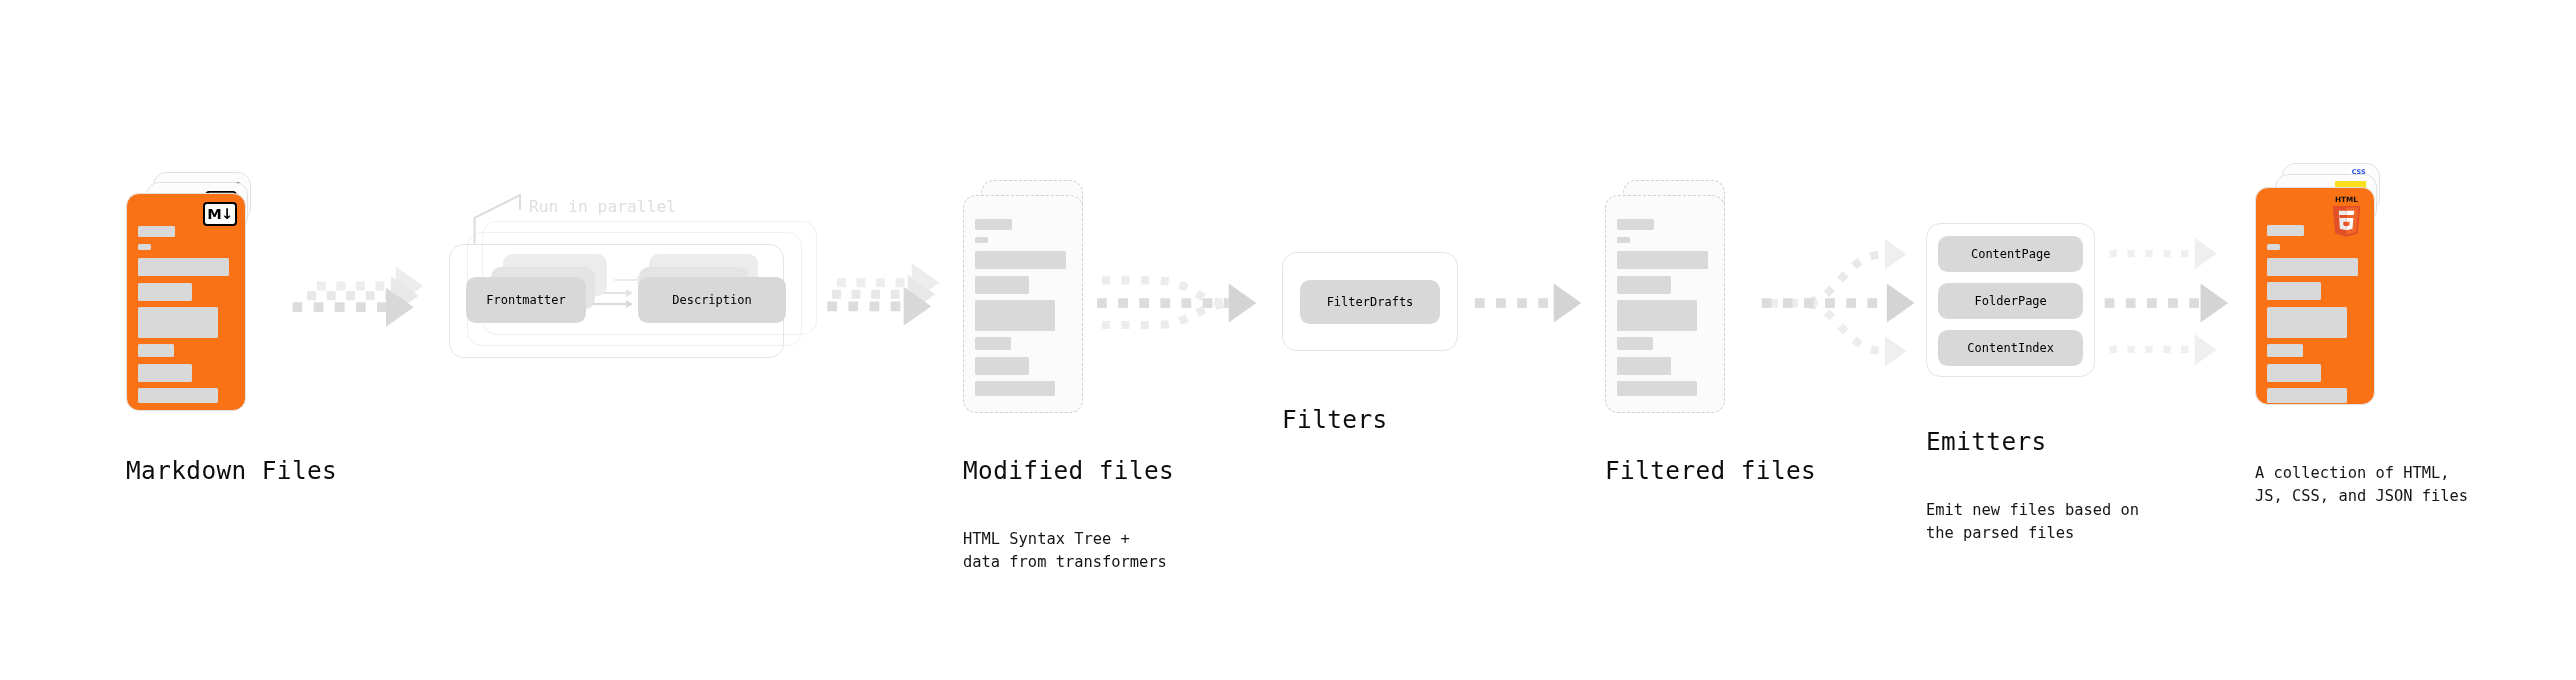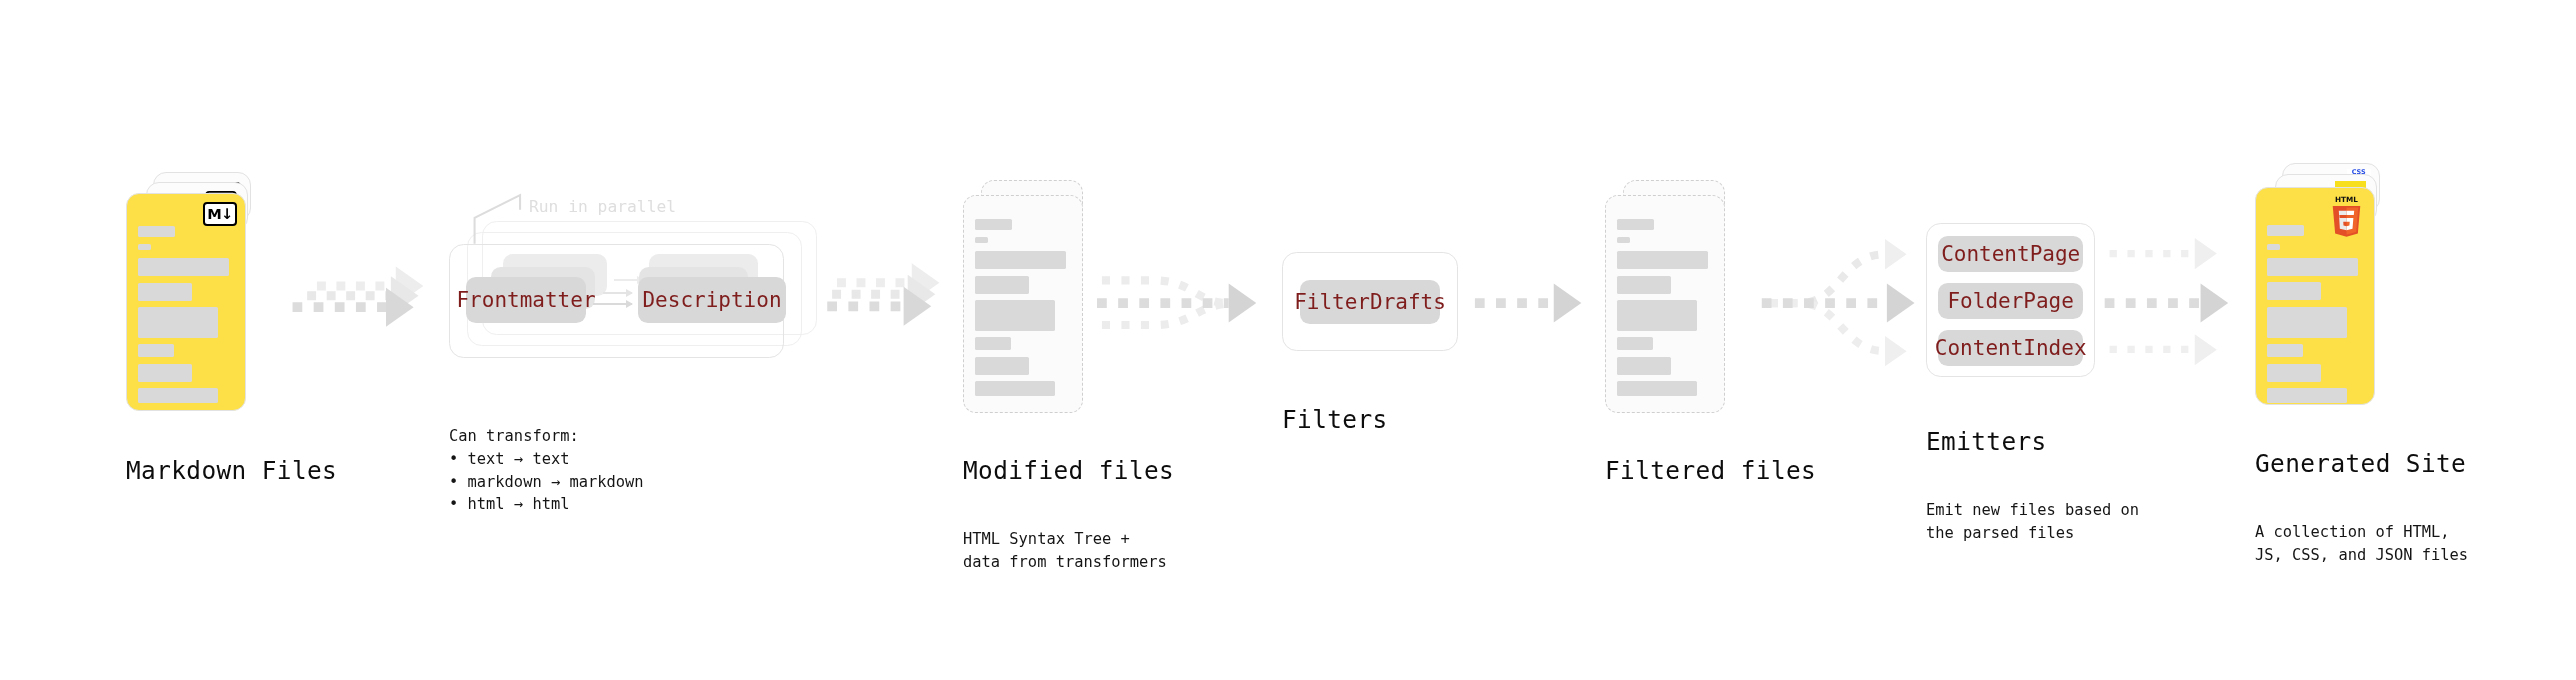--- a/index.html
+++ b/index.html
@@ -46,21 +46,21 @@
     line-height: 1.48;
     color: #151515;
     white-space: pre-line;
     margin-top: 13px;
   }
 
   
   .doccard {
     position: absolute;
     border-radius: 13px;
-    background: #fde047;
+    background: #f97316;
     border: 1.6px solid #e2e2e2;
   }
   .doccard.dashed {
     background: #fbfbfb;
     border: 1.6px dashed #cfcfcf;
   }
   .doccard.ghost1 { background: #fcfcfc; }
   .doccard.ghost2 { background: #fcfcfc; }
 
   .skel {
@@ -127,22 +127,22 @@
   }
   .groupbox.ghost { border-color: #efefef; }
 
   .pill {
     position: absolute;
     border-radius: 9.8px;
     background: #d8d8d8;
     display: flex;
     align-items: center;
     justify-content: center;
-    font-size: 21px;
-    color: #7f1d1d;
+    font-size: 12px;
+    color: #000000;
     white-space: nowrap;
   }
   .pill.ghost-a { background: #e4e4e4; }
   .pill.ghost-b { background: #ececec; }
 
   .runparallel {
     position: absolute;
     font-size: 16.3px;
     color: #dedede;
     white-space: nowrap;
@@ -228,24 +228,20 @@
 
     <div class="pill" style="left:17px; top:277px; width:120px; height:46px;">
       <span>Frontmatter</span>
     </div>
     <div class="mini-arrow" style="left:144px; top:303px; width:39px;"></div>
     <div class="pill" style="left:189px; top:277px; width:148px; height:46px;">
       <span>Description</span>
     </div>
 
     <div class="caption" style="left:0px; top:382px; width:293px;">
-      <div class="cap-sub">Can transform:
-• text → text
-• markdown → markdown
-• html → html</div>
     </div>
   </div>
 
   <div class="stage" style="left:963px;">
 
     <div class="doccard dashed" style="left:18px; top:180px; width:102px; height:49px;"></div>
 
     <div class="doccard dashed" style="left:0px; top:195px; width:120px; height:218px;">
       <div class="skel" style="left:11.4px; top:23px; width:37px; height:11.4px;"></div>
       <div class="skel" style="left:11.4px; top:41px; width:13px; height:5.7px;"></div>
@@ -345,21 +341,20 @@
       <div class="skel" style="left:11.4px; top:56px; width:13px; height:5.7px;"></div>
       <div class="skel" style="left:11.4px; top:70px; width:91px; height:18px;"></div>
       <div class="skel" style="left:11.4px; top:94px; width:54px; height:18px;"></div>
       <div class="skel" style="left:11.4px; top:119px; width:80px; height:31px;"></div>
       <div class="skel" style="left:11.4px; top:156px; width:36px; height:13px;"></div>
       <div class="skel" style="left:11.4px; top:176px; width:54px; height:18px;"></div>
       <div class="skel" style="left:11.4px; top:200px; width:80px; height:14.6px;"></div>
     </div>
 
     <div class="caption" style="left:0px; top:419px; width:276px;">
-      <div class="cap-title">Generated Site</div>
       <div class="cap-sub">A collection of HTML,
 JS, CSS, and JSON files</div>
     </div>
   </div>
 
   <svg class="overlay" viewBox="0 0 3170 838">
     <defs>
       <g id="ah">
           <path d="M0,-24 L34,0 L0,24 Z"></path>
         </g>

